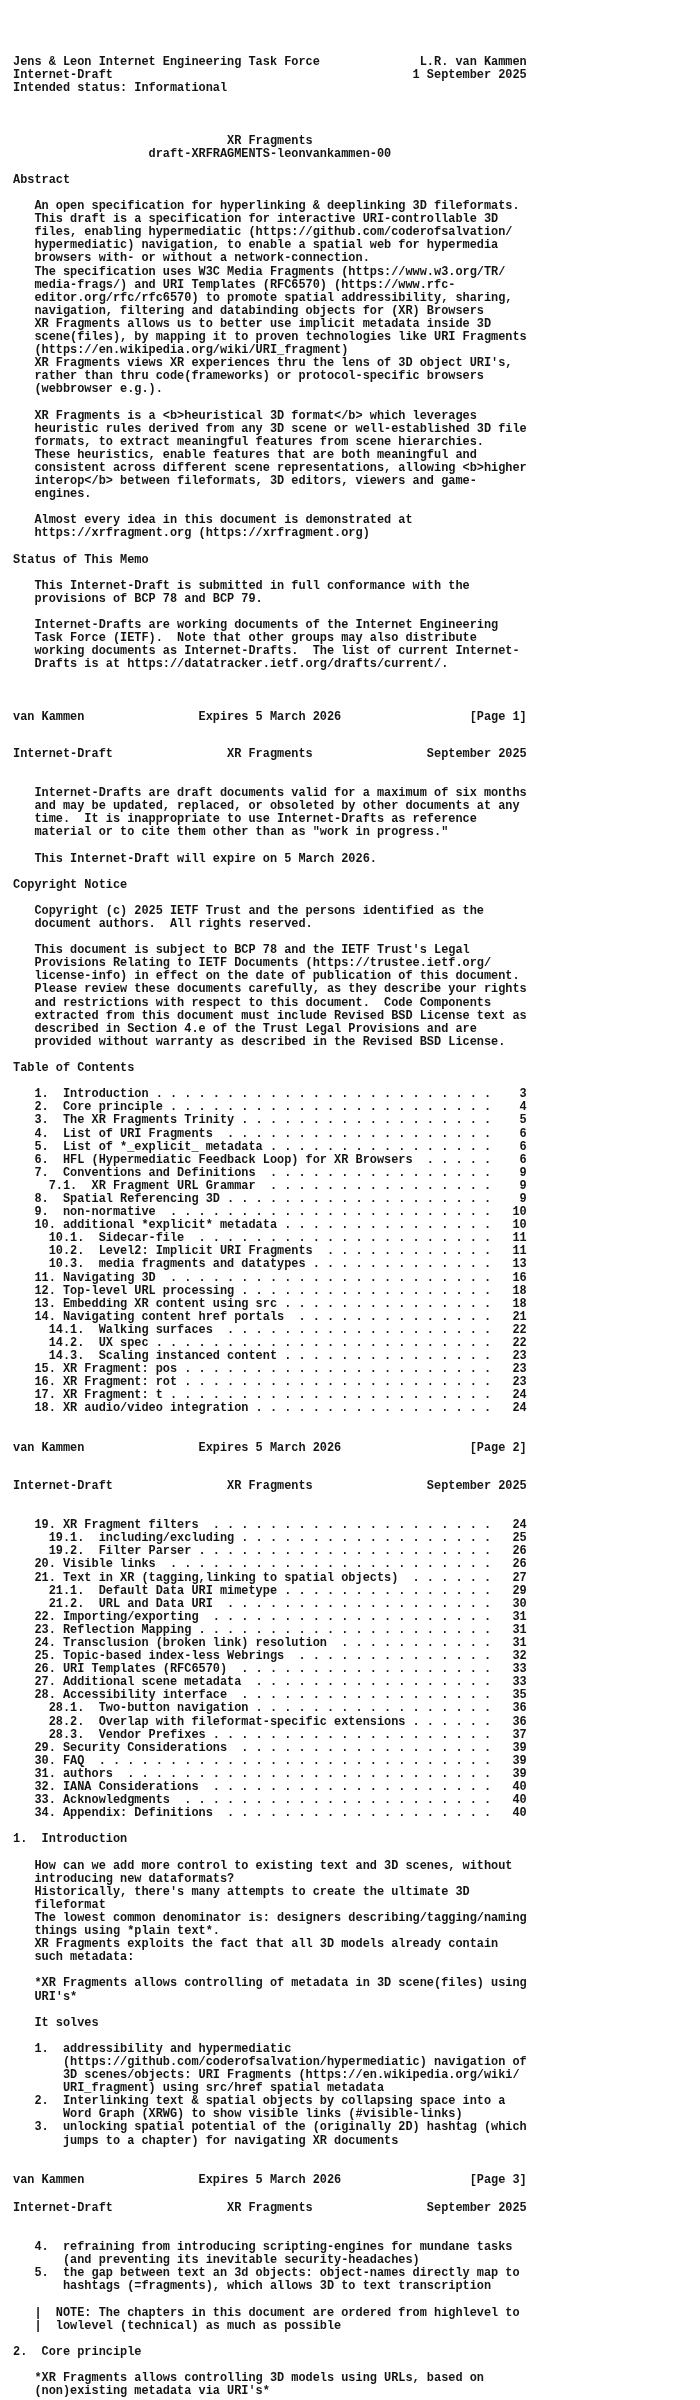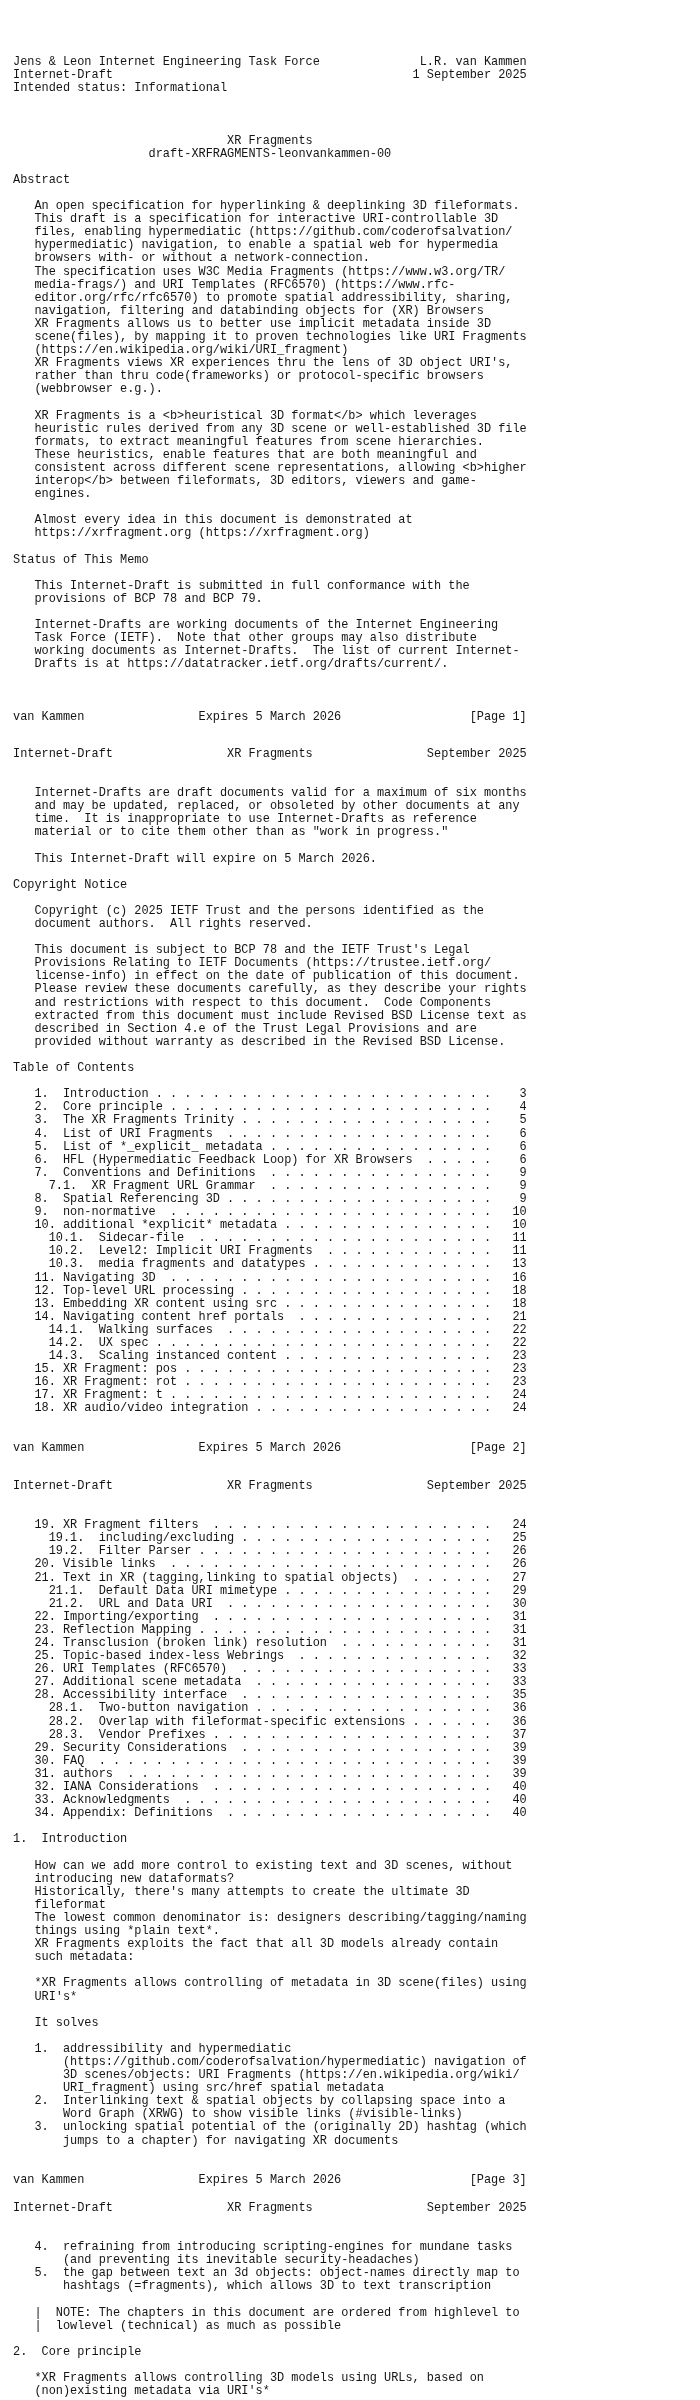--- a/index.html
+++ b/index.html
@@ -18,20 +18,21 @@
   }
   pre.page {
     margin: 0;
     padding: 0;
     font-family: "Liberation Mono", "DejaVu Sans Mono", monospace;
     font-size: 11.9px;
     line-height: 13.1px;
     color: #141414;
     white-space: pre;
     letter-spacing: 0;
+    font-weight: bold;
   }
   pre.page.p2 { margin-top: 24px; }
   pre.page.p3 { margin-top: 25px; }
   pre.page.p4 { margin-top: 15px; }
 </style>
 </head>
 <body>
 
 <main class="doc">
   <pre class="page p1">Jens &amp; Leon Internet Engineering Task Force              L.R. van Kammen

